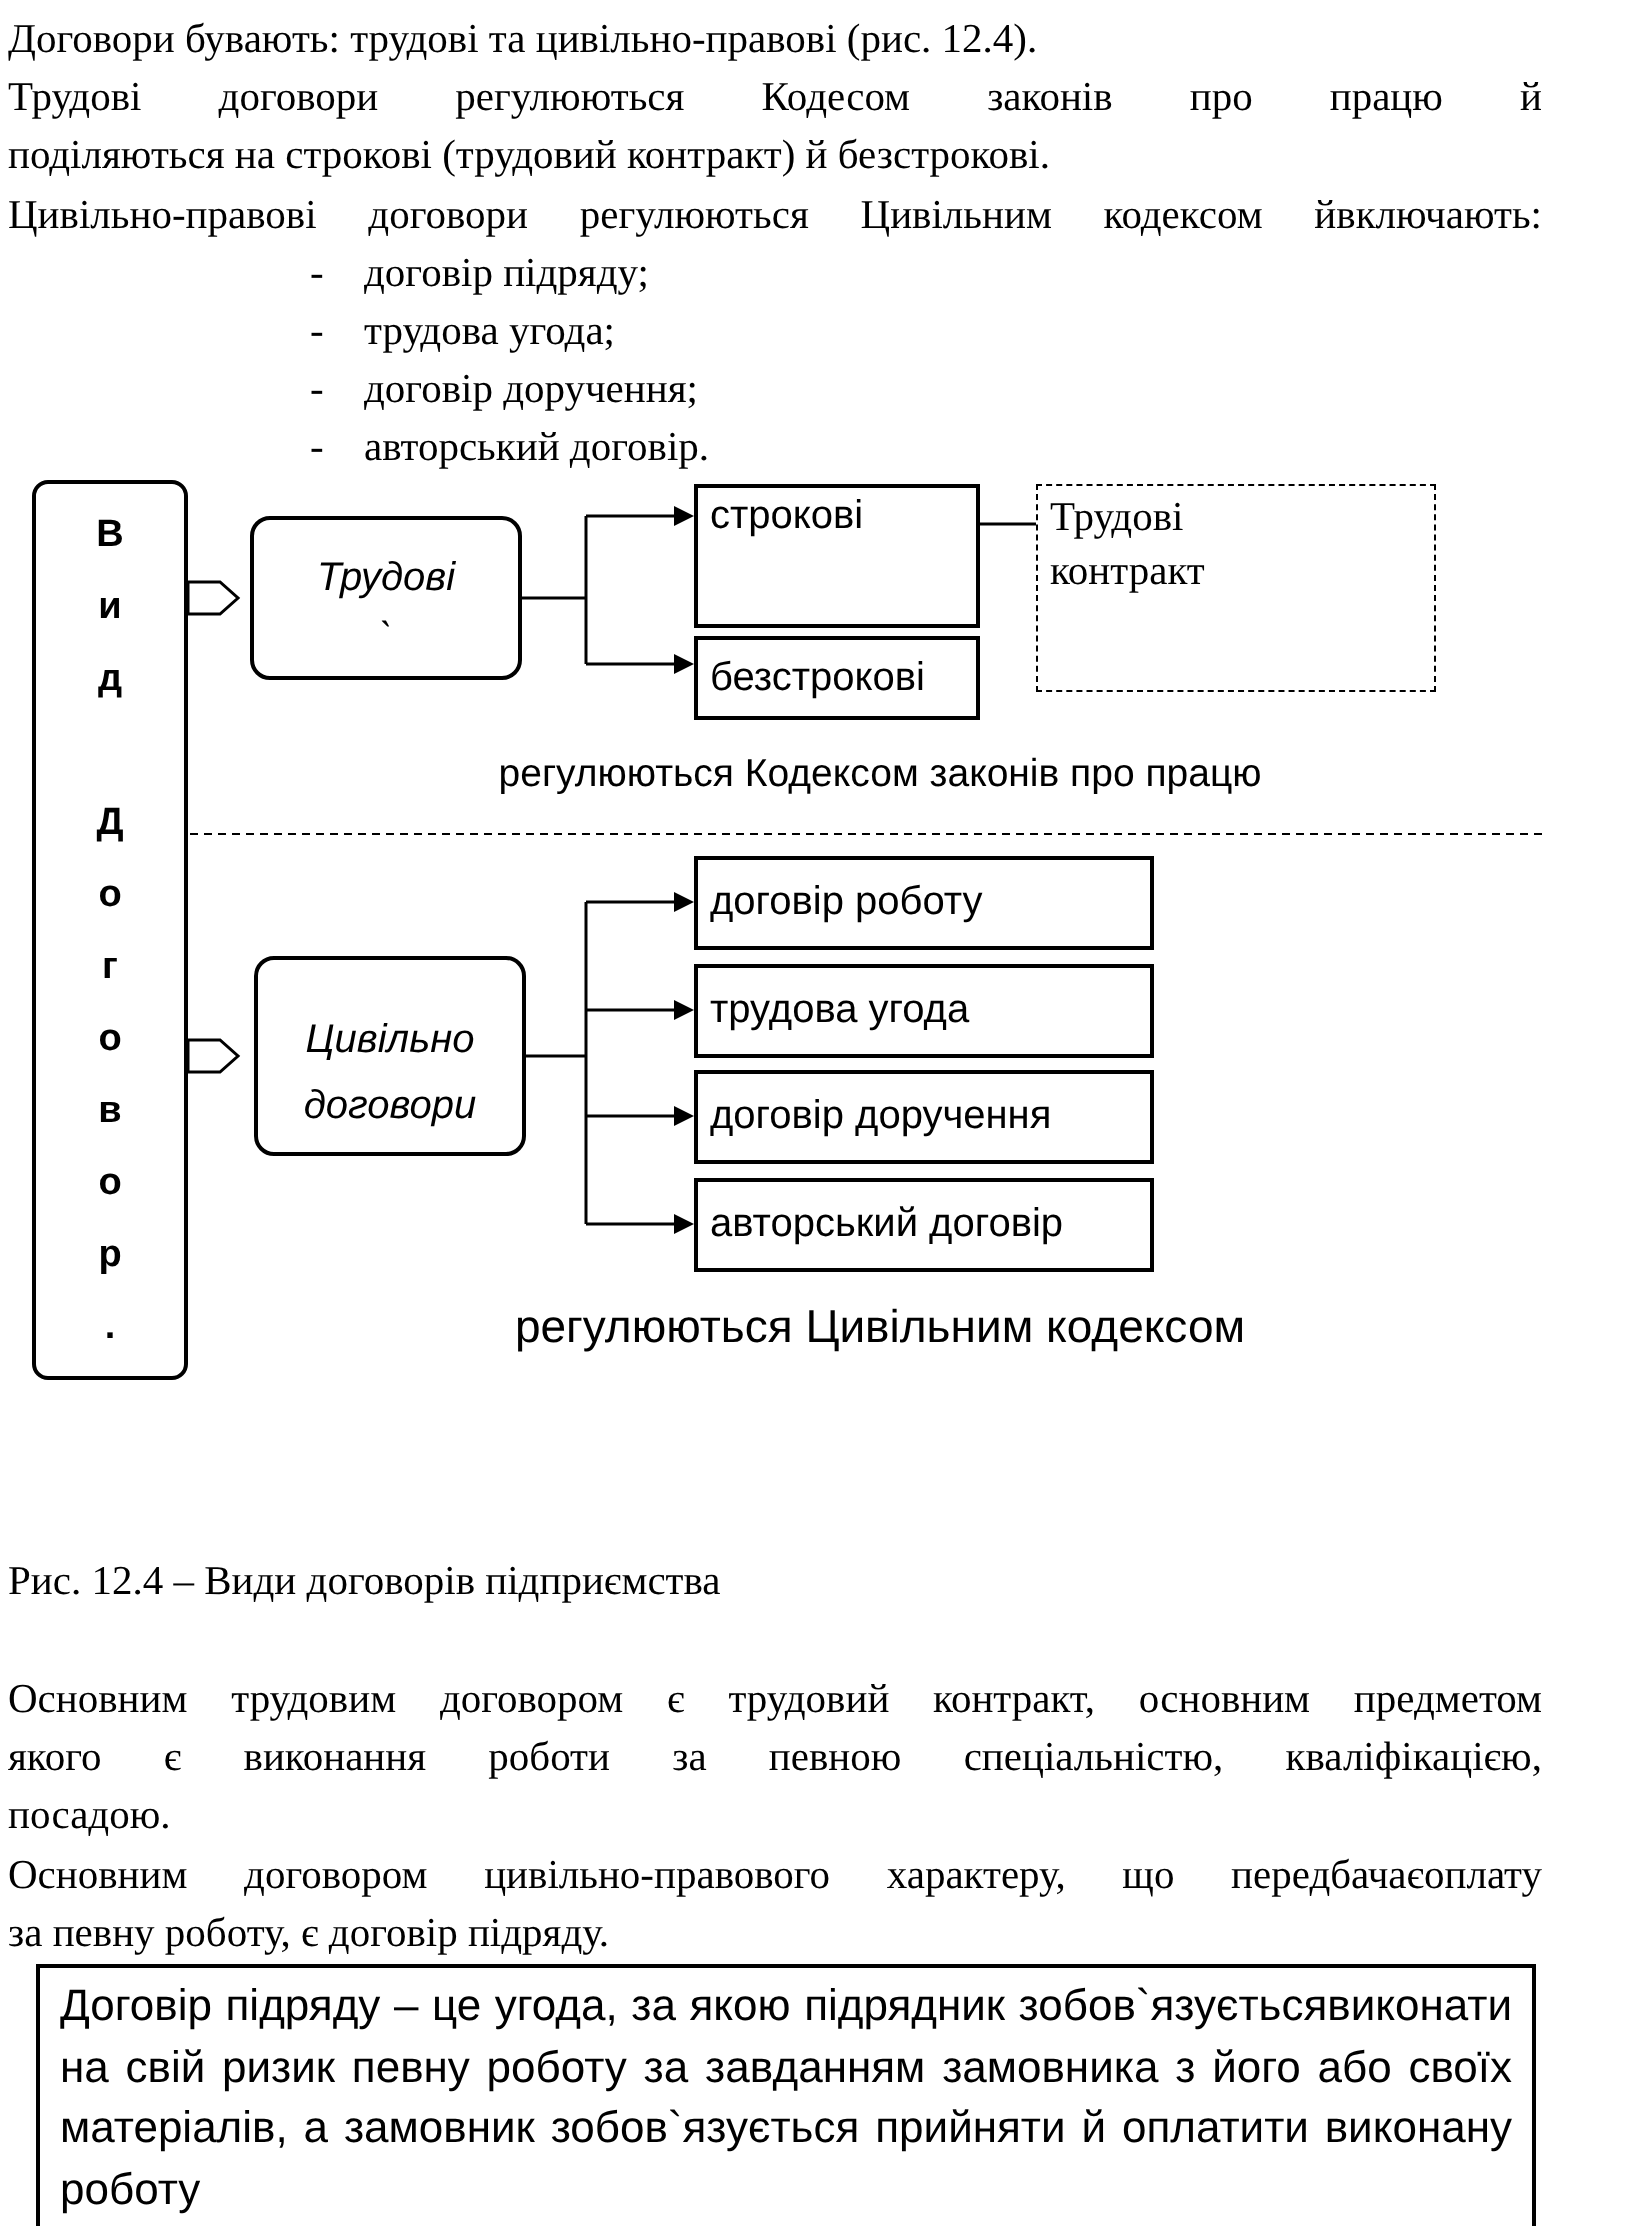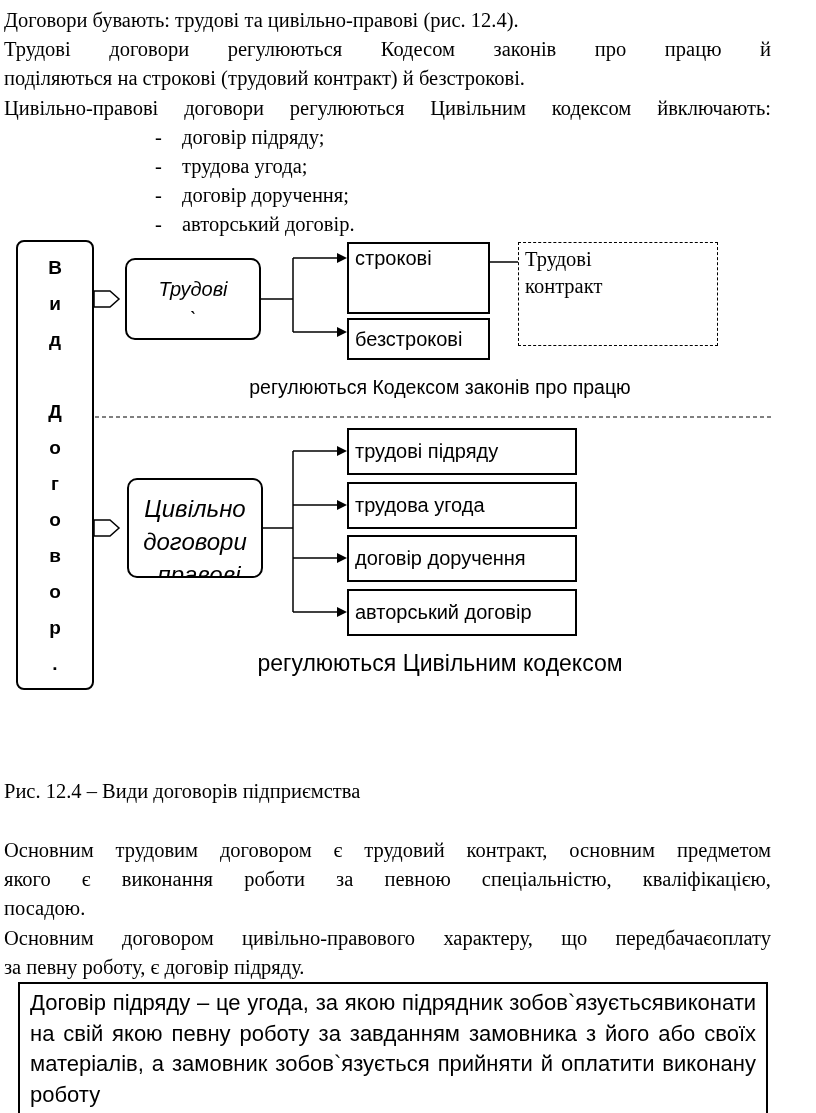--- a/index.html
+++ b/index.html
@@ -32,22 +32,22 @@
   .strokovi { left:347px; top:4px; width:143px; height:72px; font-size:20px;
               padding:3px 0 0 6px; }
   .bezstrokovi { left:347px; top:80px; width:143px; height:42px; font-size:20px;
                  display:flex; align-items:center; padding-left:6px; }
   .dashedbox { left:518px; top:4px; width:200px; height:104px;
                border:1.5px dashed #000; font-family:"Liberation Serif", serif;
                font-size:20.5px; line-height:27px; padding:3px 6px; }
   .caption-top { position:absolute; left:115px; top:138px; width:650px;
                  text-align:center; font-size:19.5px; }
   .civil { left:127px; top:240px; width:136px; height:100px; border-radius:10px;
-           font-style:italic; font-size:24px; text-align:center; line-height:33px;
-           padding-top:12px; overflow:hidden; }
+           font-style:italic; font-size:20px; text-align:center; line-height:33px;
+           padding-top:24px; overflow:hidden; }
   .item-box { left:347px; width:230px; height:47px; font-size:20px;
               display:flex; align-items:center; padding-left:6px; }
   .item0 { top:190px; } .item1 { top:244px; } .item2 { top:297px; } .item3 { top:351px; }
   .caption-bottom { position:absolute; left:115px; top:412px; width:650px;
                     text-align:center; font-size:23px; }
 
   
   .fig-caption { position:absolute; top:780px; left:4px; font-size:20.5px; }
   .body-text { position:absolute; top:836px; left:4px; width:767px;
                font-size:20.5px; line-height:29.2px; }
@@ -129,36 +129,36 @@
   </div>
 
   <div class="caption-top">регулюються Кодексом законів про працю</div>
 
   <div class="dbox civil">
     <div>Цивільно</div>
     <div>договори</div>
     <div>-правові</div>
   </div>
 
-  <div class="dbox item-box item0">трудові підряду</div>
+  <div class="dbox item-box item0">договір роботу</div>
   <div class="dbox item-box item1">трудова угода</div>
   <div class="dbox item-box item2">договір доручення</div>
   <div class="dbox item-box item3">авторський договір</div>
 
   <div class="caption-bottom">регулюються Цивільним кодексом</div>
 </div>
 
 <div class="fig-caption serif">Рис. 12.4 – Види договорів підприємства</div>
 
 <div class="body-text serif">
   <div class="jline">Основним трудовим договором є трудовий контракт, основним предметом</div>
   <div class="jline">якого є виконання роботи за певною спеціальністю, кваліфікацією,</div>
   <div class="lline">посадою.</div>
   <div class="jline">Основним договором цивільно-правового характеру, що передбачаєоплату</div>
   <div class="lline">за певну роботу, є договір підряду.</div>
 </div>
 
 <div class="def-box">
   <div class="jline"><span class="ital">Договір пі</span><span>дряду</span><span> – це угода, за якою підрядник зобов`язуєтьсявиконати</span></div>
-  <div class="jline">на свій якою певну роботу за завданням замовника з його або своїх</div>
+  <div class="jline">на свій ризик певну роботу за завданням замовника з його або своїх</div>
   <div class="jline">матеріалів, а замовник зобов`язується прийняти й оплатити виконану</div>
   <div class="lline">роботу</div>
 </div>
 
 </body></html>

